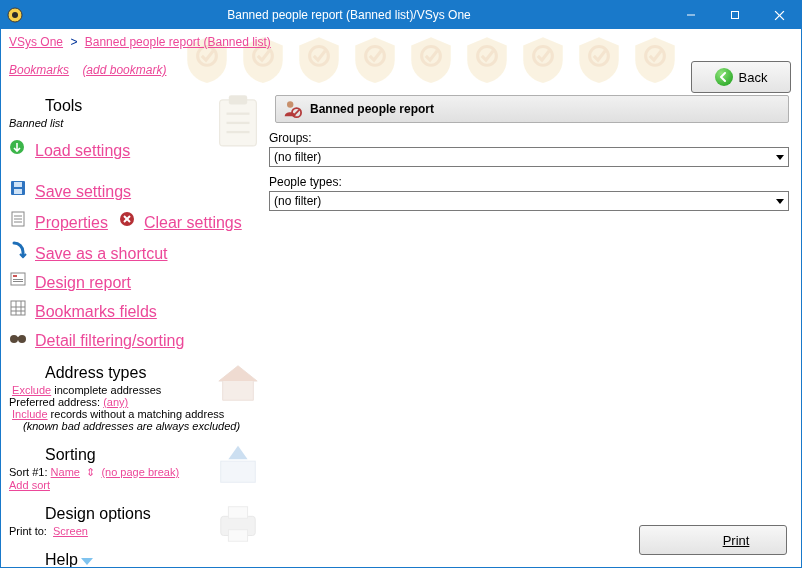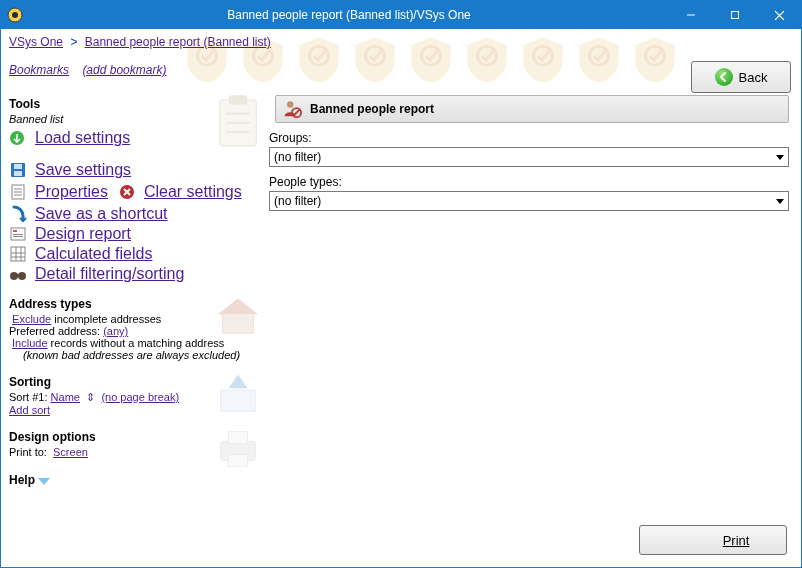--- a/index.html
+++ b/index.html
@@ -71,23 +71,24 @@
     width: 52px; height: 52px;
     position: relative;
     flex-shrink: 0;
   }
   .wm svg { width: 100%; height: 100%; opacity: 0.22; }
   .breadcrumb, .bookmarks-row {
     position: relative; z-index: 1;
   }
   .breadcrumb { margin-bottom: 8px; }
   .link {
-    color: #4c1d95;
+    color: #ec4899;
     text-decoration: underline;
     cursor: pointer;
+    margin-top: 9px;
   }
   .link-i { font-style: italic; }
   .sep { color: #003399; margin: 0 4px; }
   .back-btn {
     position: absolute;
     right: 10px;
     top: 32px;
     width: 98px;
     height: 30px;
     border: 1px solid #707070;
@@ -123,23 +124,24 @@
     flex: 1;
     padding-right: 12px;
     box-sizing: border-box;
     position: relative;
   }
   .section {
     margin-bottom: 14px;
     position: relative;
   }
   .section-title {
-    font-weight: bold;
-    font-size: 12px;
+    font-weight: normal;
+    font-size: 16px;
     margin-bottom: 2px;
+    margin-left: 36px;
   }
   .sub-note { font-style: italic; font-size: 11px; }
   .tool-line {
     display: flex;
     align-items: center;
     gap: 8px;
     margin: 2px 0;
     font-size: 16px;
   }
   .tool-line .icon-slot {
@@ -422,21 +424,21 @@
           <div class="tool-line">
             <span class="icon-slot">
                 <svg viewBox="0 0 18 18">
                   <rect x="2" y="2" width="14" height="14" fill="#fff" stroke="#888"></rect>
                   <line x1="2" y1="8" x2="16" y2="8" stroke="#888"></line>
                   <line x1="2" y1="12" x2="16" y2="12" stroke="#888"></line>
                   <line x1="7" y1="2" x2="7" y2="16" stroke="#888"></line>
                   <line x1="12" y1="2" x2="12" y2="16" stroke="#888"></line>
                 </svg>
               </span>
-            <span class="link">Calculated fields</span>
+            <span class="link">Bookmarks fields</span>
           </div>
 
           <div class="tool-line">
             <span class="icon-slot">
                 <svg viewBox="0 0 18 18">
                   <circle cx="5" cy="11" r="4" fill="#5a4a3a"></circle>
                   <circle cx="13" cy="11" r="4" fill="#5a4a3a"></circle>
                   <rect x="7" y="9" width="4" height="3" fill="#5a4a3a"></rect>
                 </svg>
               </span>

